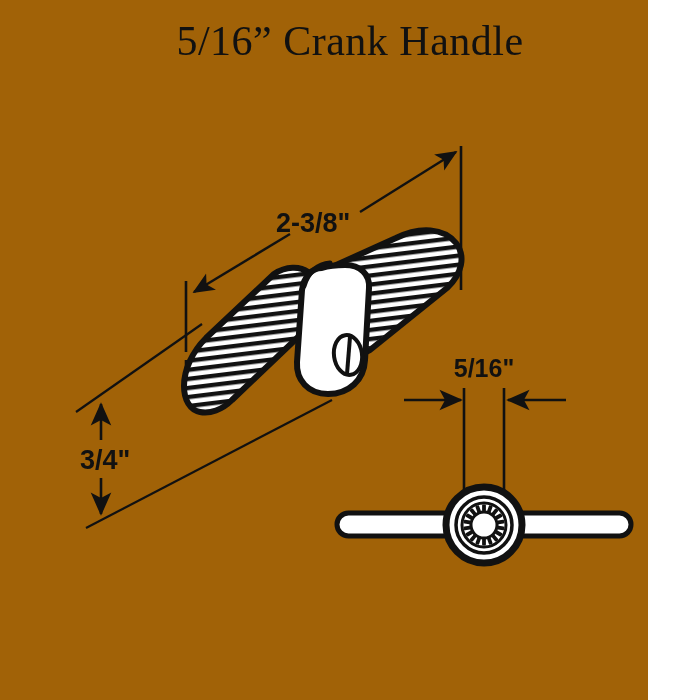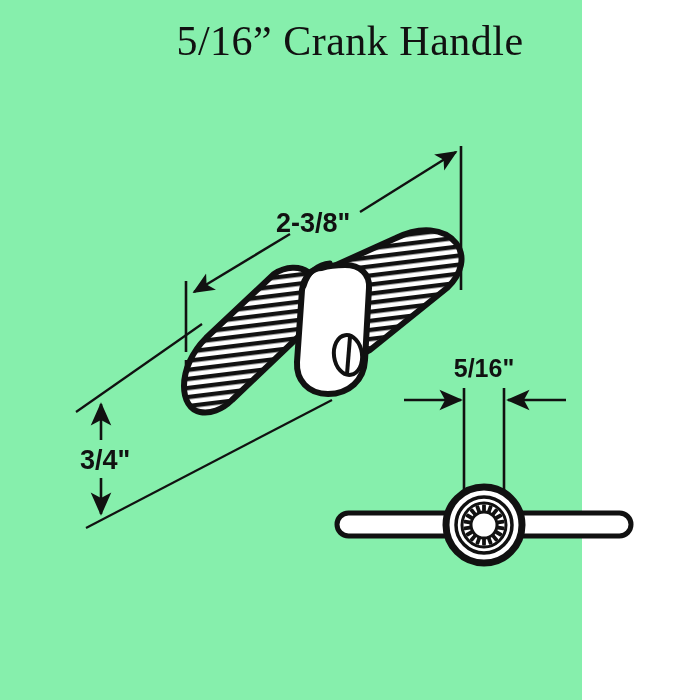--- a/index.html
+++ b/index.html
@@ -8,23 +8,23 @@
     background: #ffffff;
   }
   body {
     width: 700px;
     height: 700px;
     overflow: hidden;
     font-family: "Liberation Sans", sans-serif;
   }
   #page {
     position: relative;
-    width: 582px;
+    width: 648px;
     height: 700px;
-    background: #86efac;
+    background: #a16207;
   }
   #title {
     position: absolute;
     left: 0;
     top: 18px;
     width: 700px;
     text-align: center;
     font-family: "Liberation Serif", "DejaVu Serif", serif;
     font-size: 42px;
     font-weight: 400;

